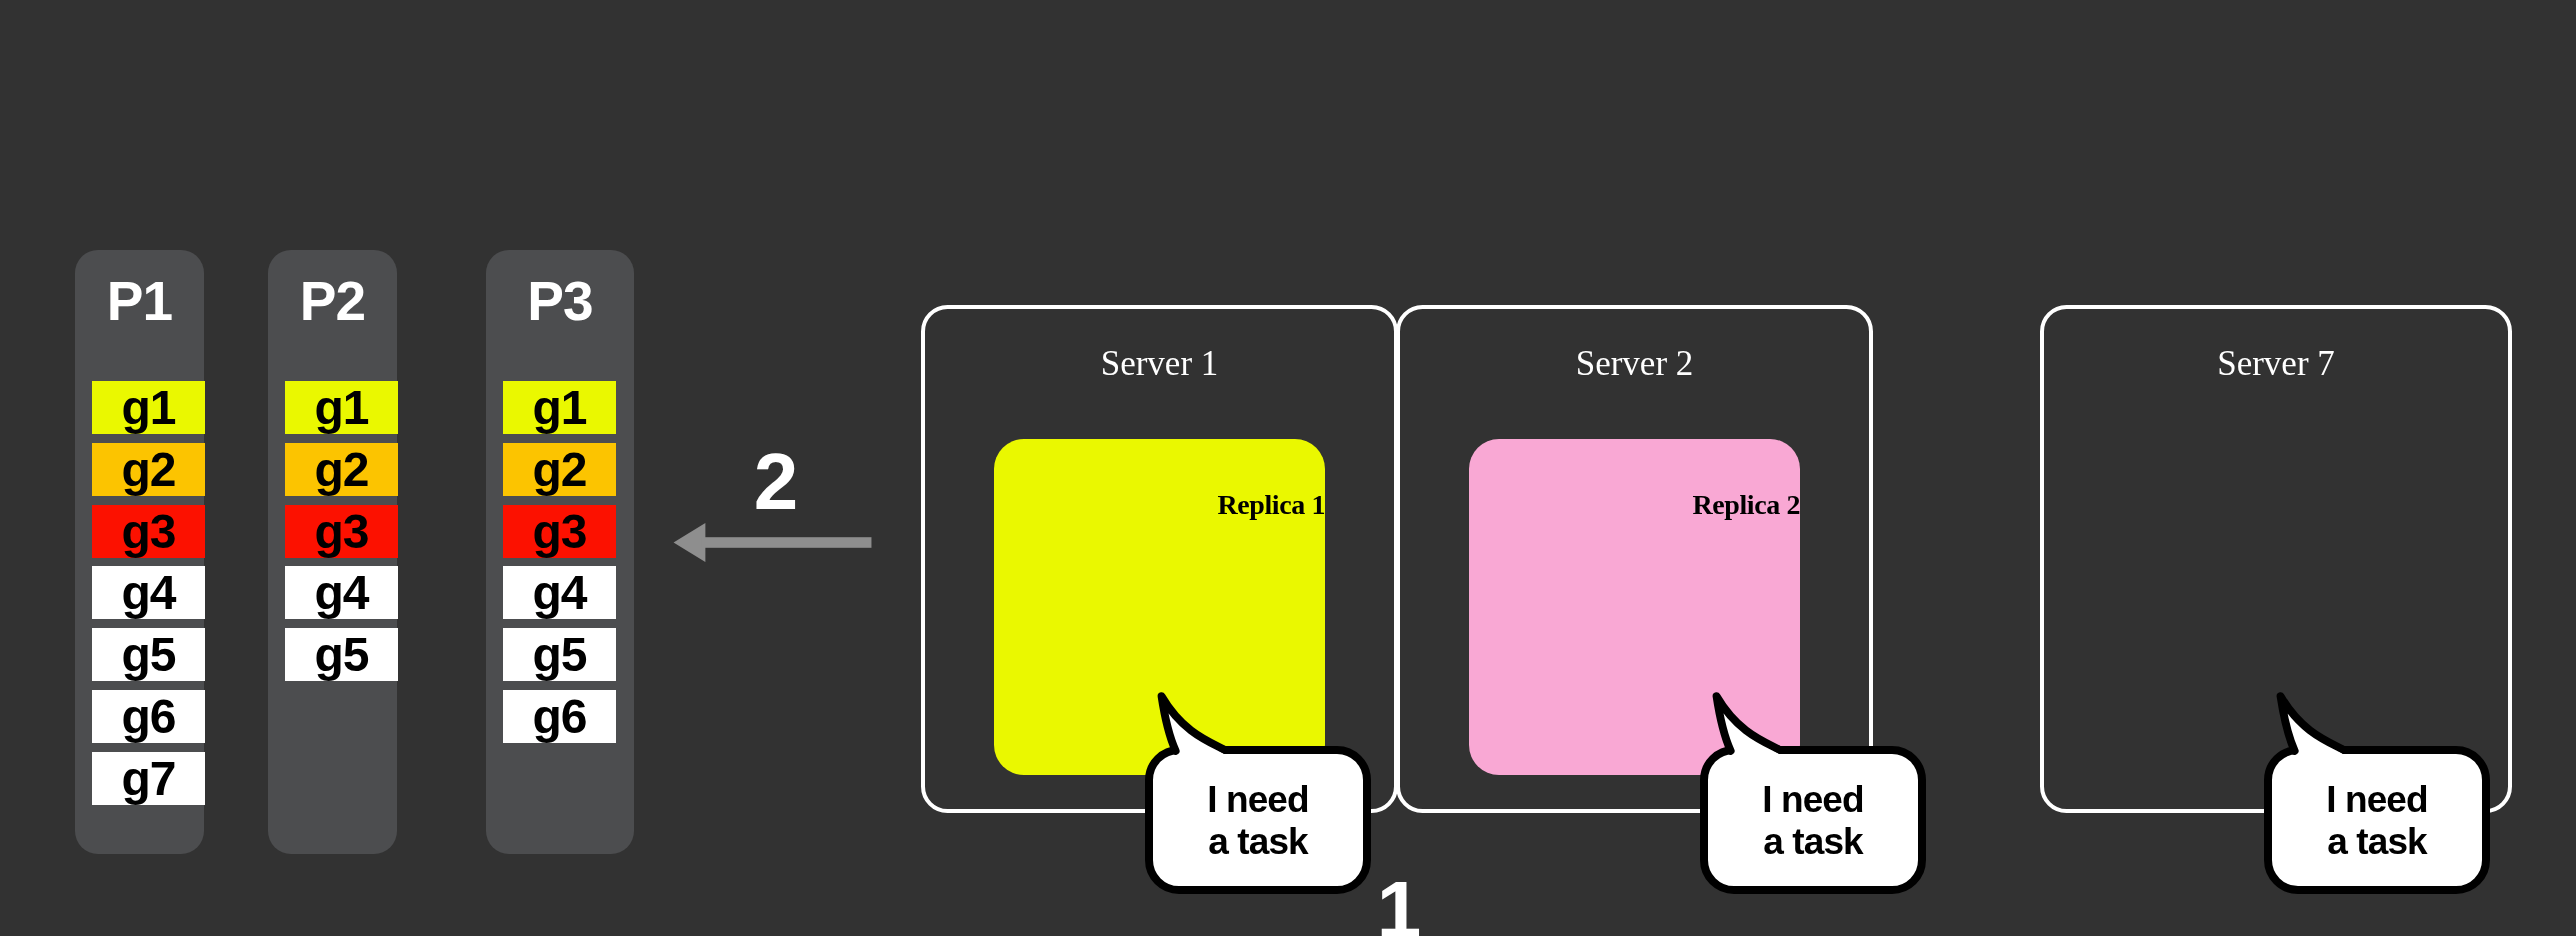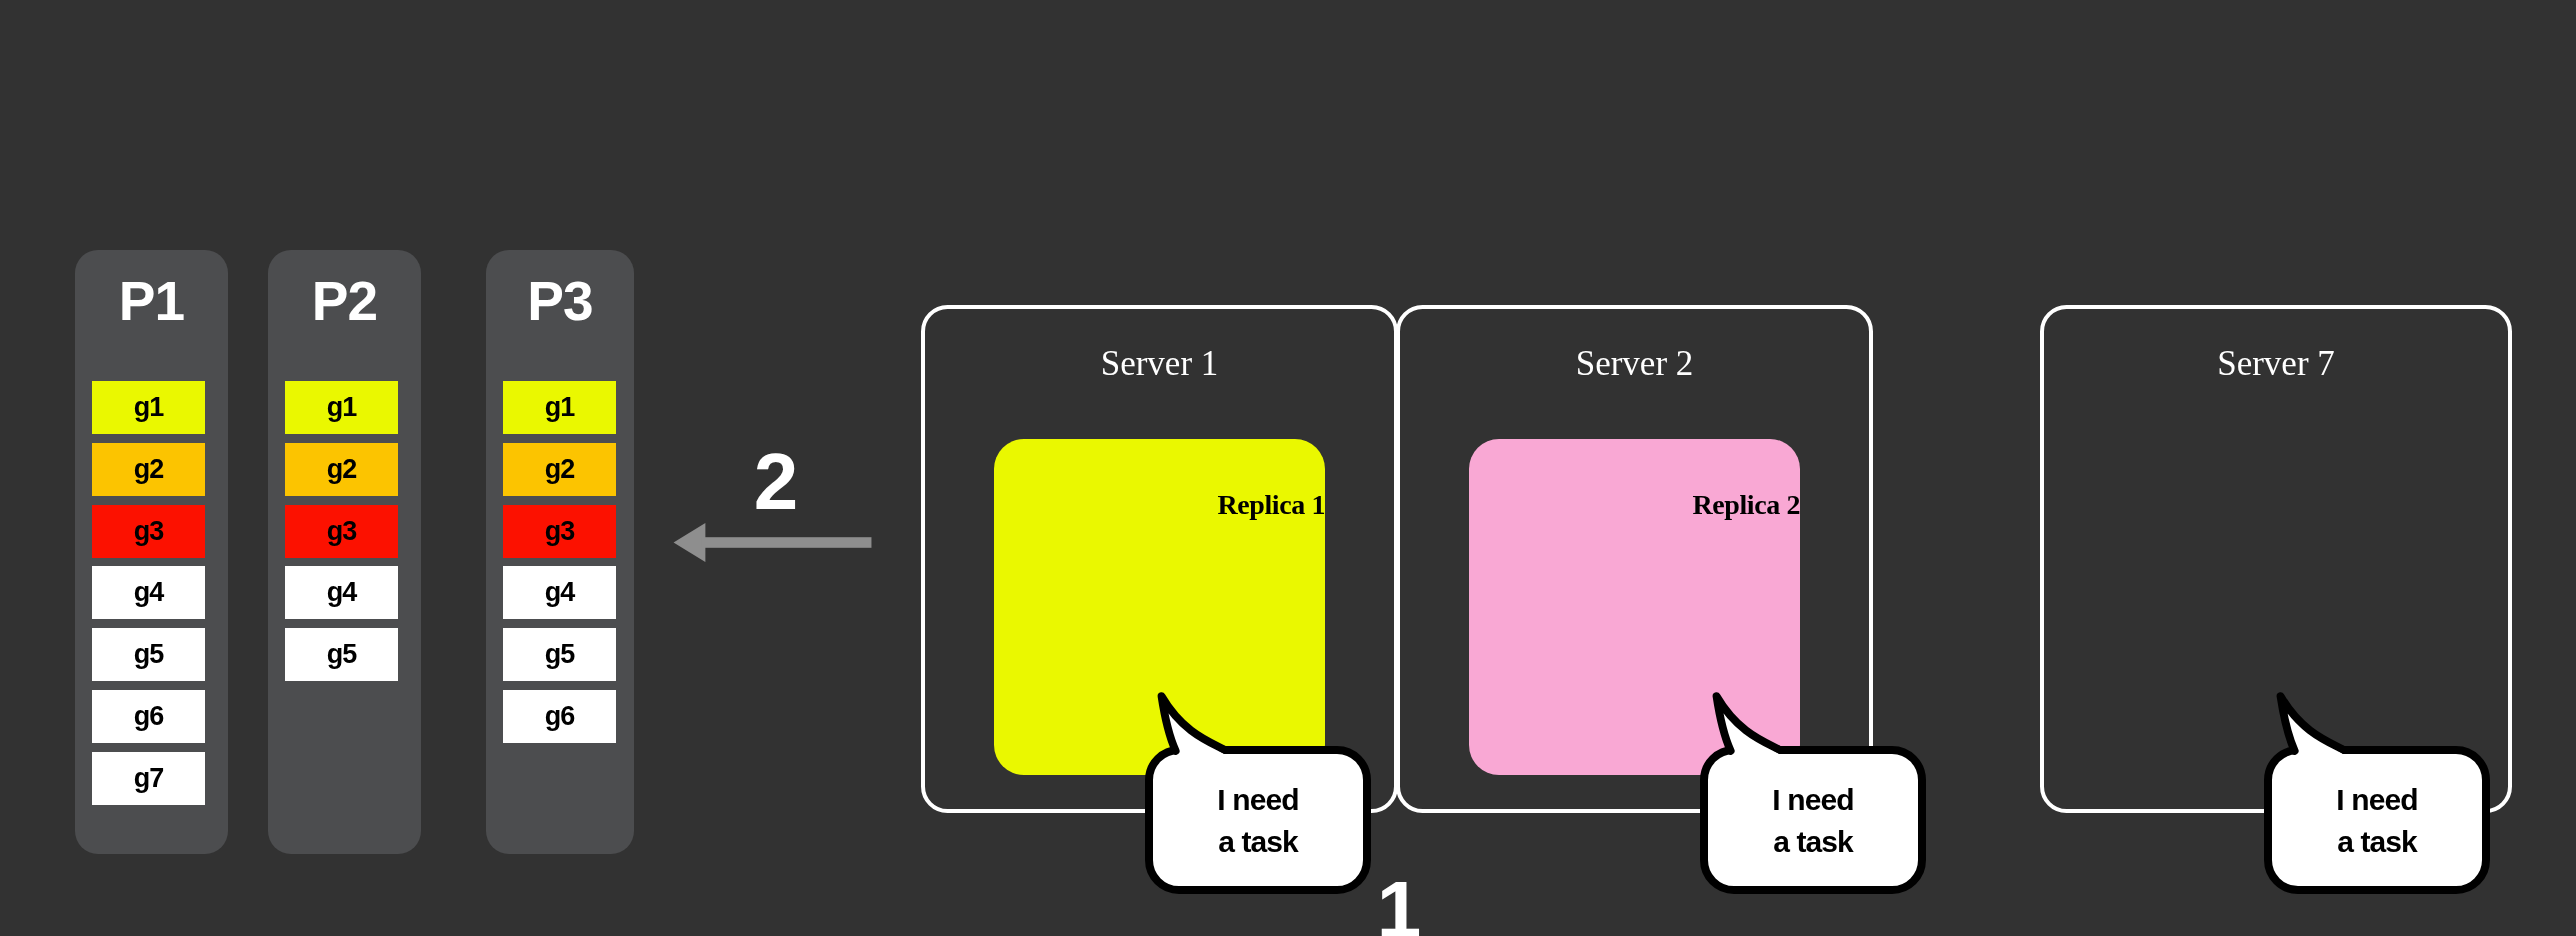--- a/index.html
+++ b/index.html
@@ -5,33 +5,33 @@
   html,body{margin:0;padding:0;background:#202020;}
   .stage{
     position:relative;
     width:2576px;height:937px;
     overflow:hidden;
     background:var(--bg,#323232);
     font-family:"Liberation Sans","DejaVu Sans",sans-serif;
   }
   
   .panel{
-    position:absolute;top:250px;width:153px;height:604px;
+    position:absolute;top:250px;width:129px;height:604px;
     background:var(--panel,#4C4D4F);border-radius:23px;
   }
   .panel-title{
     position:absolute;top:21px;left:0;width:100%;
     text-align:center;color:#fff;font-weight:700;
     font-size:55px;line-height:60px;letter-spacing:-0.9px;
   }
   .cells{position:absolute;top:131px;left:17px;width:113px;}
   .cell{
     width:113px;height:53px;margin-bottom:8.8px;
     background:#fff;color:#000;font-weight:700;
-    font-size:27px;line-height:53px;text-align:center;
+    font-size:48px;line-height:53px;text-align:center;
     letter-spacing:-0.9px;
   }
   
   .server{
     position:absolute;top:305px;width:477px;height:508px;
     border:4.4px solid #fff;border-radius:26.5px;box-sizing:border-box;font-family:Liberation Serif, serif;
   }
   .server-title{
     position:absolute;top:34px;left:0;width:100%;
     text-align:center;color:#fff;font-weight:500;
@@ -49,21 +49,21 @@
   
   .bubble{
     position:absolute;top:746px;width:226px;height:148px;
     background:#fff;border:8.8px solid #000;border-radius:34px;
     box-sizing:border-box;
   }
   .bubble-tail{position:absolute;left:-11.5px;top:-63px;width:150px;height:88px;z-index:2;overflow:visible;}
   .bubble-text{
     position:relative;z-index:3;padding-top:25px;
     text-align:center;color:#000;font-weight:700;
-    font-size:30px;line-height:42px;letter-spacing:-0.9px;
+    font-size:37px;line-height:42px;letter-spacing:-0.9px;
   }
   .bubble-text span{display:block;}
   
   .arrow-svg{position:absolute;left:670px;top:514px;}
   .arrow-svg *{fill:var(--arrow,#8E8E8E);}
   .step-num{
     position:absolute;width:88px;text-align:center;
     color:#fff;font-weight:700;font-size:80px;line-height:80px;
   }
 </style>

